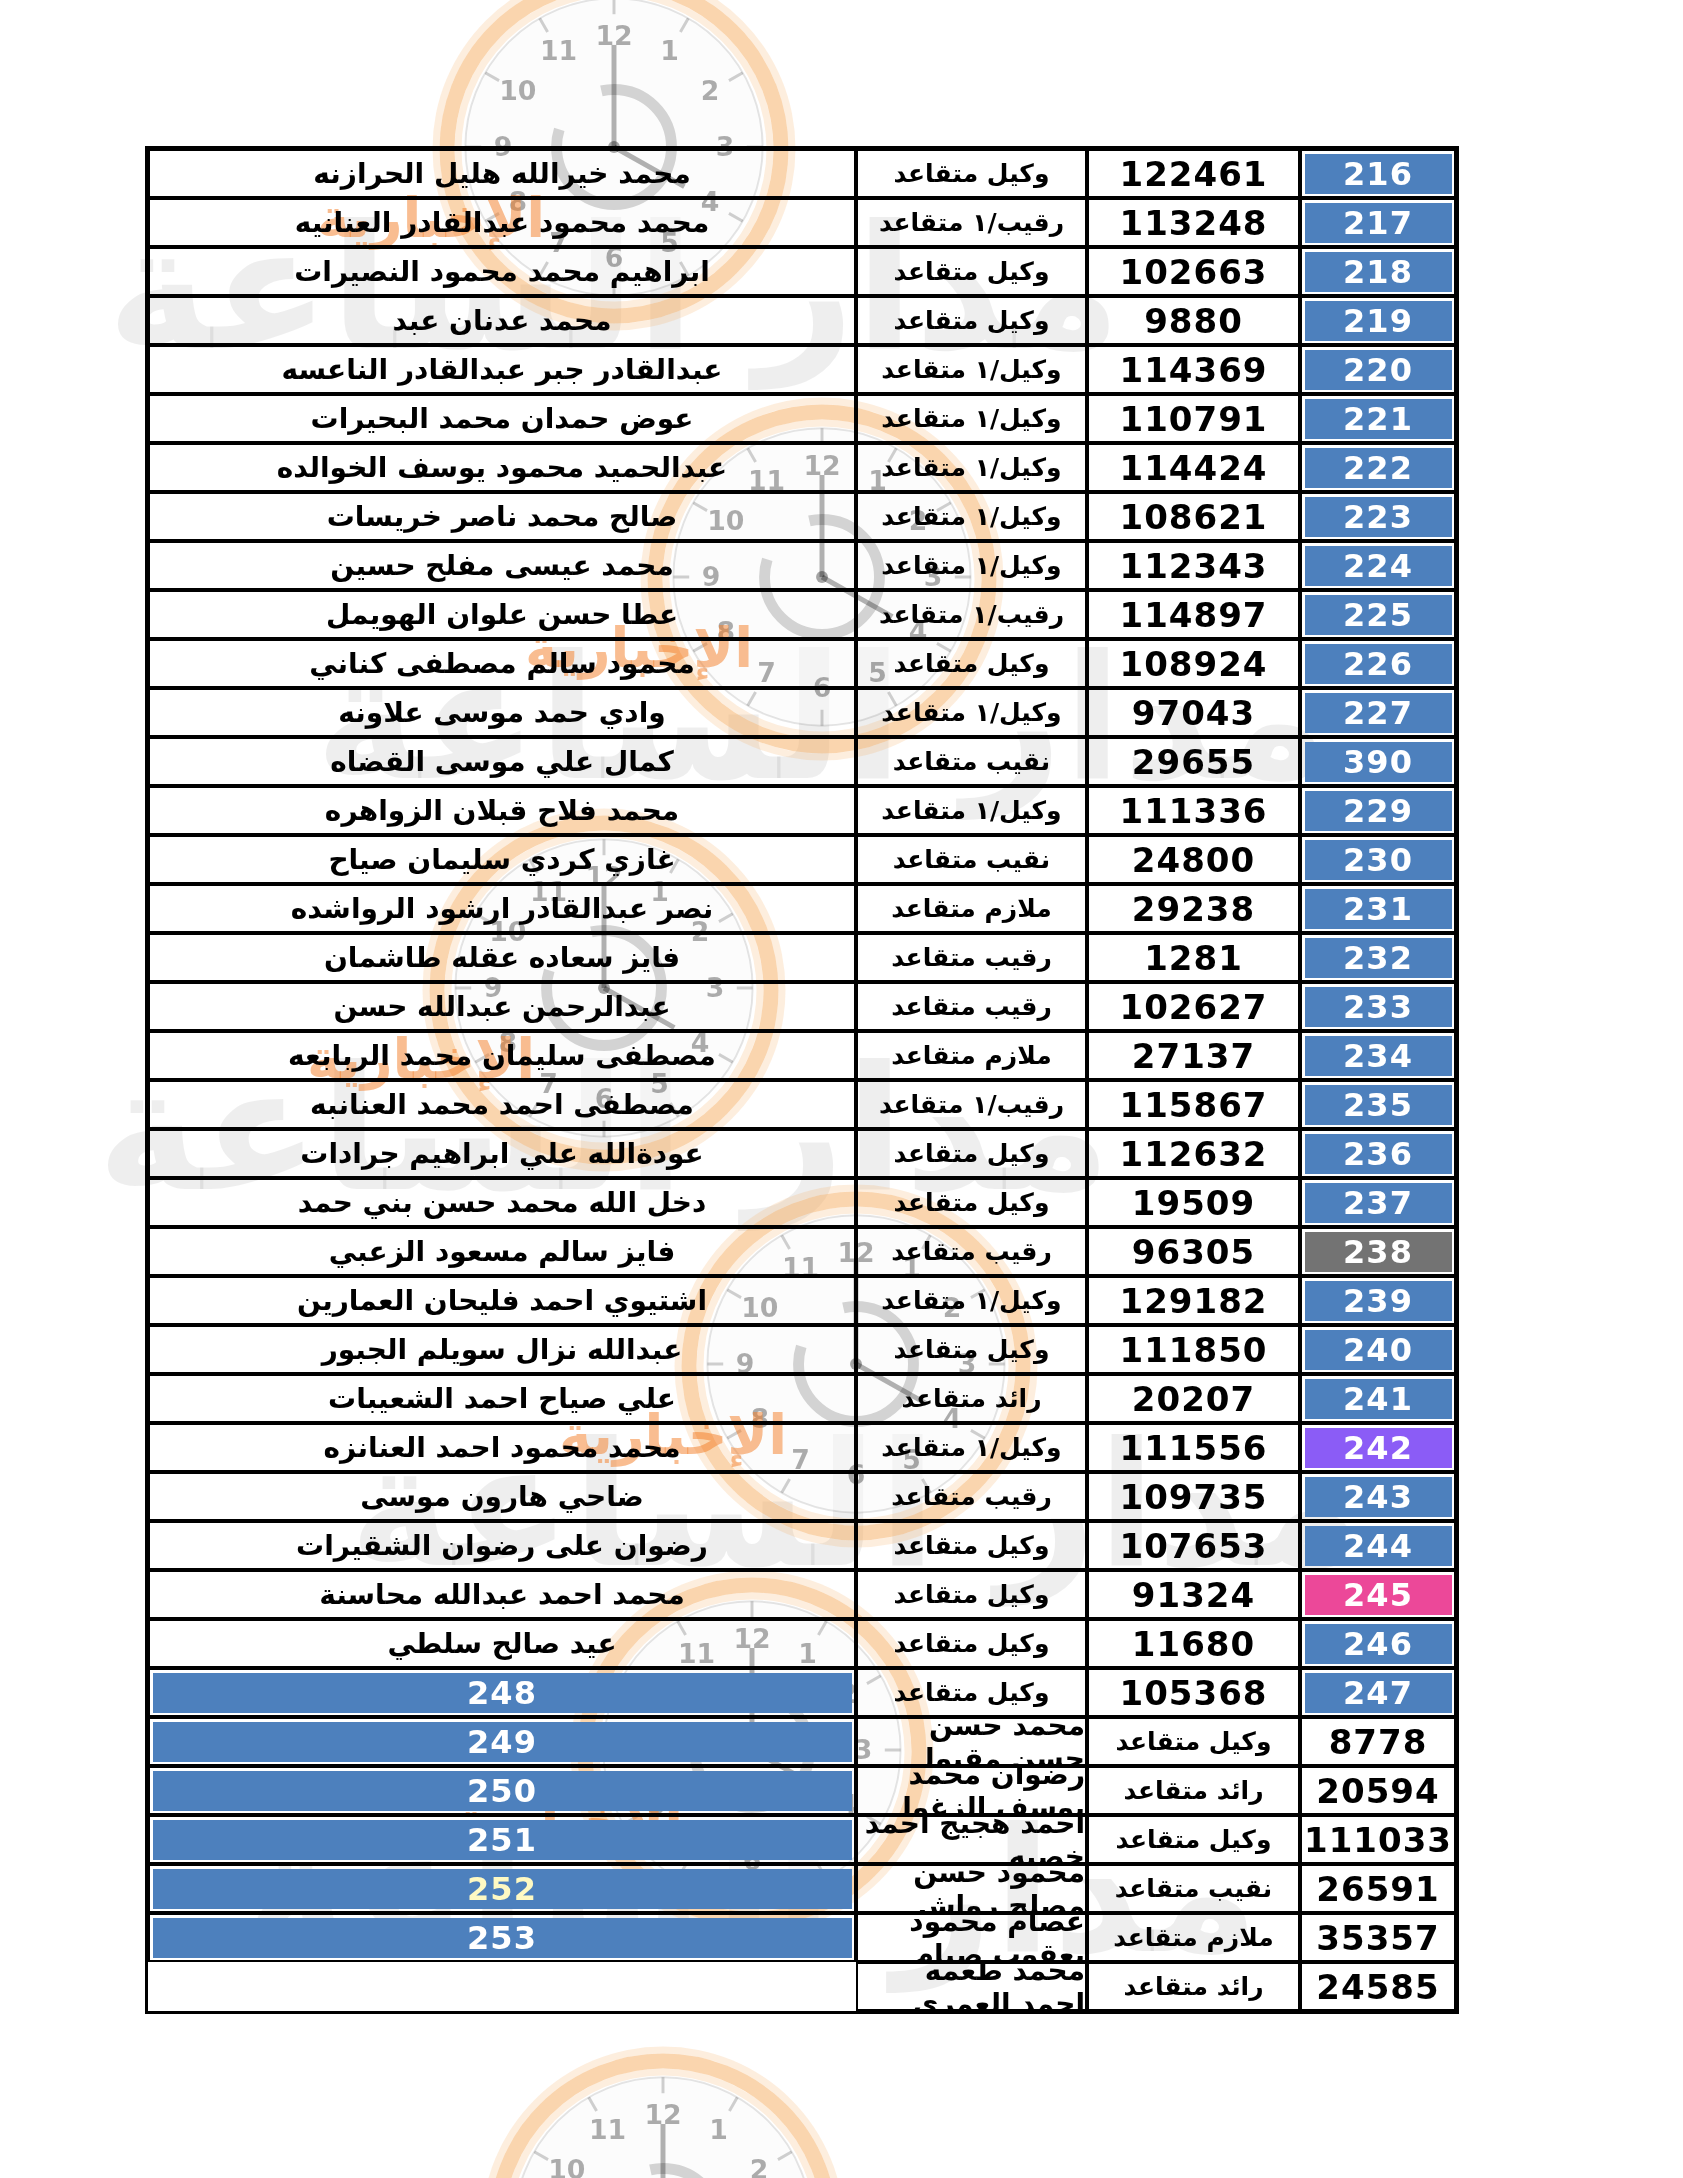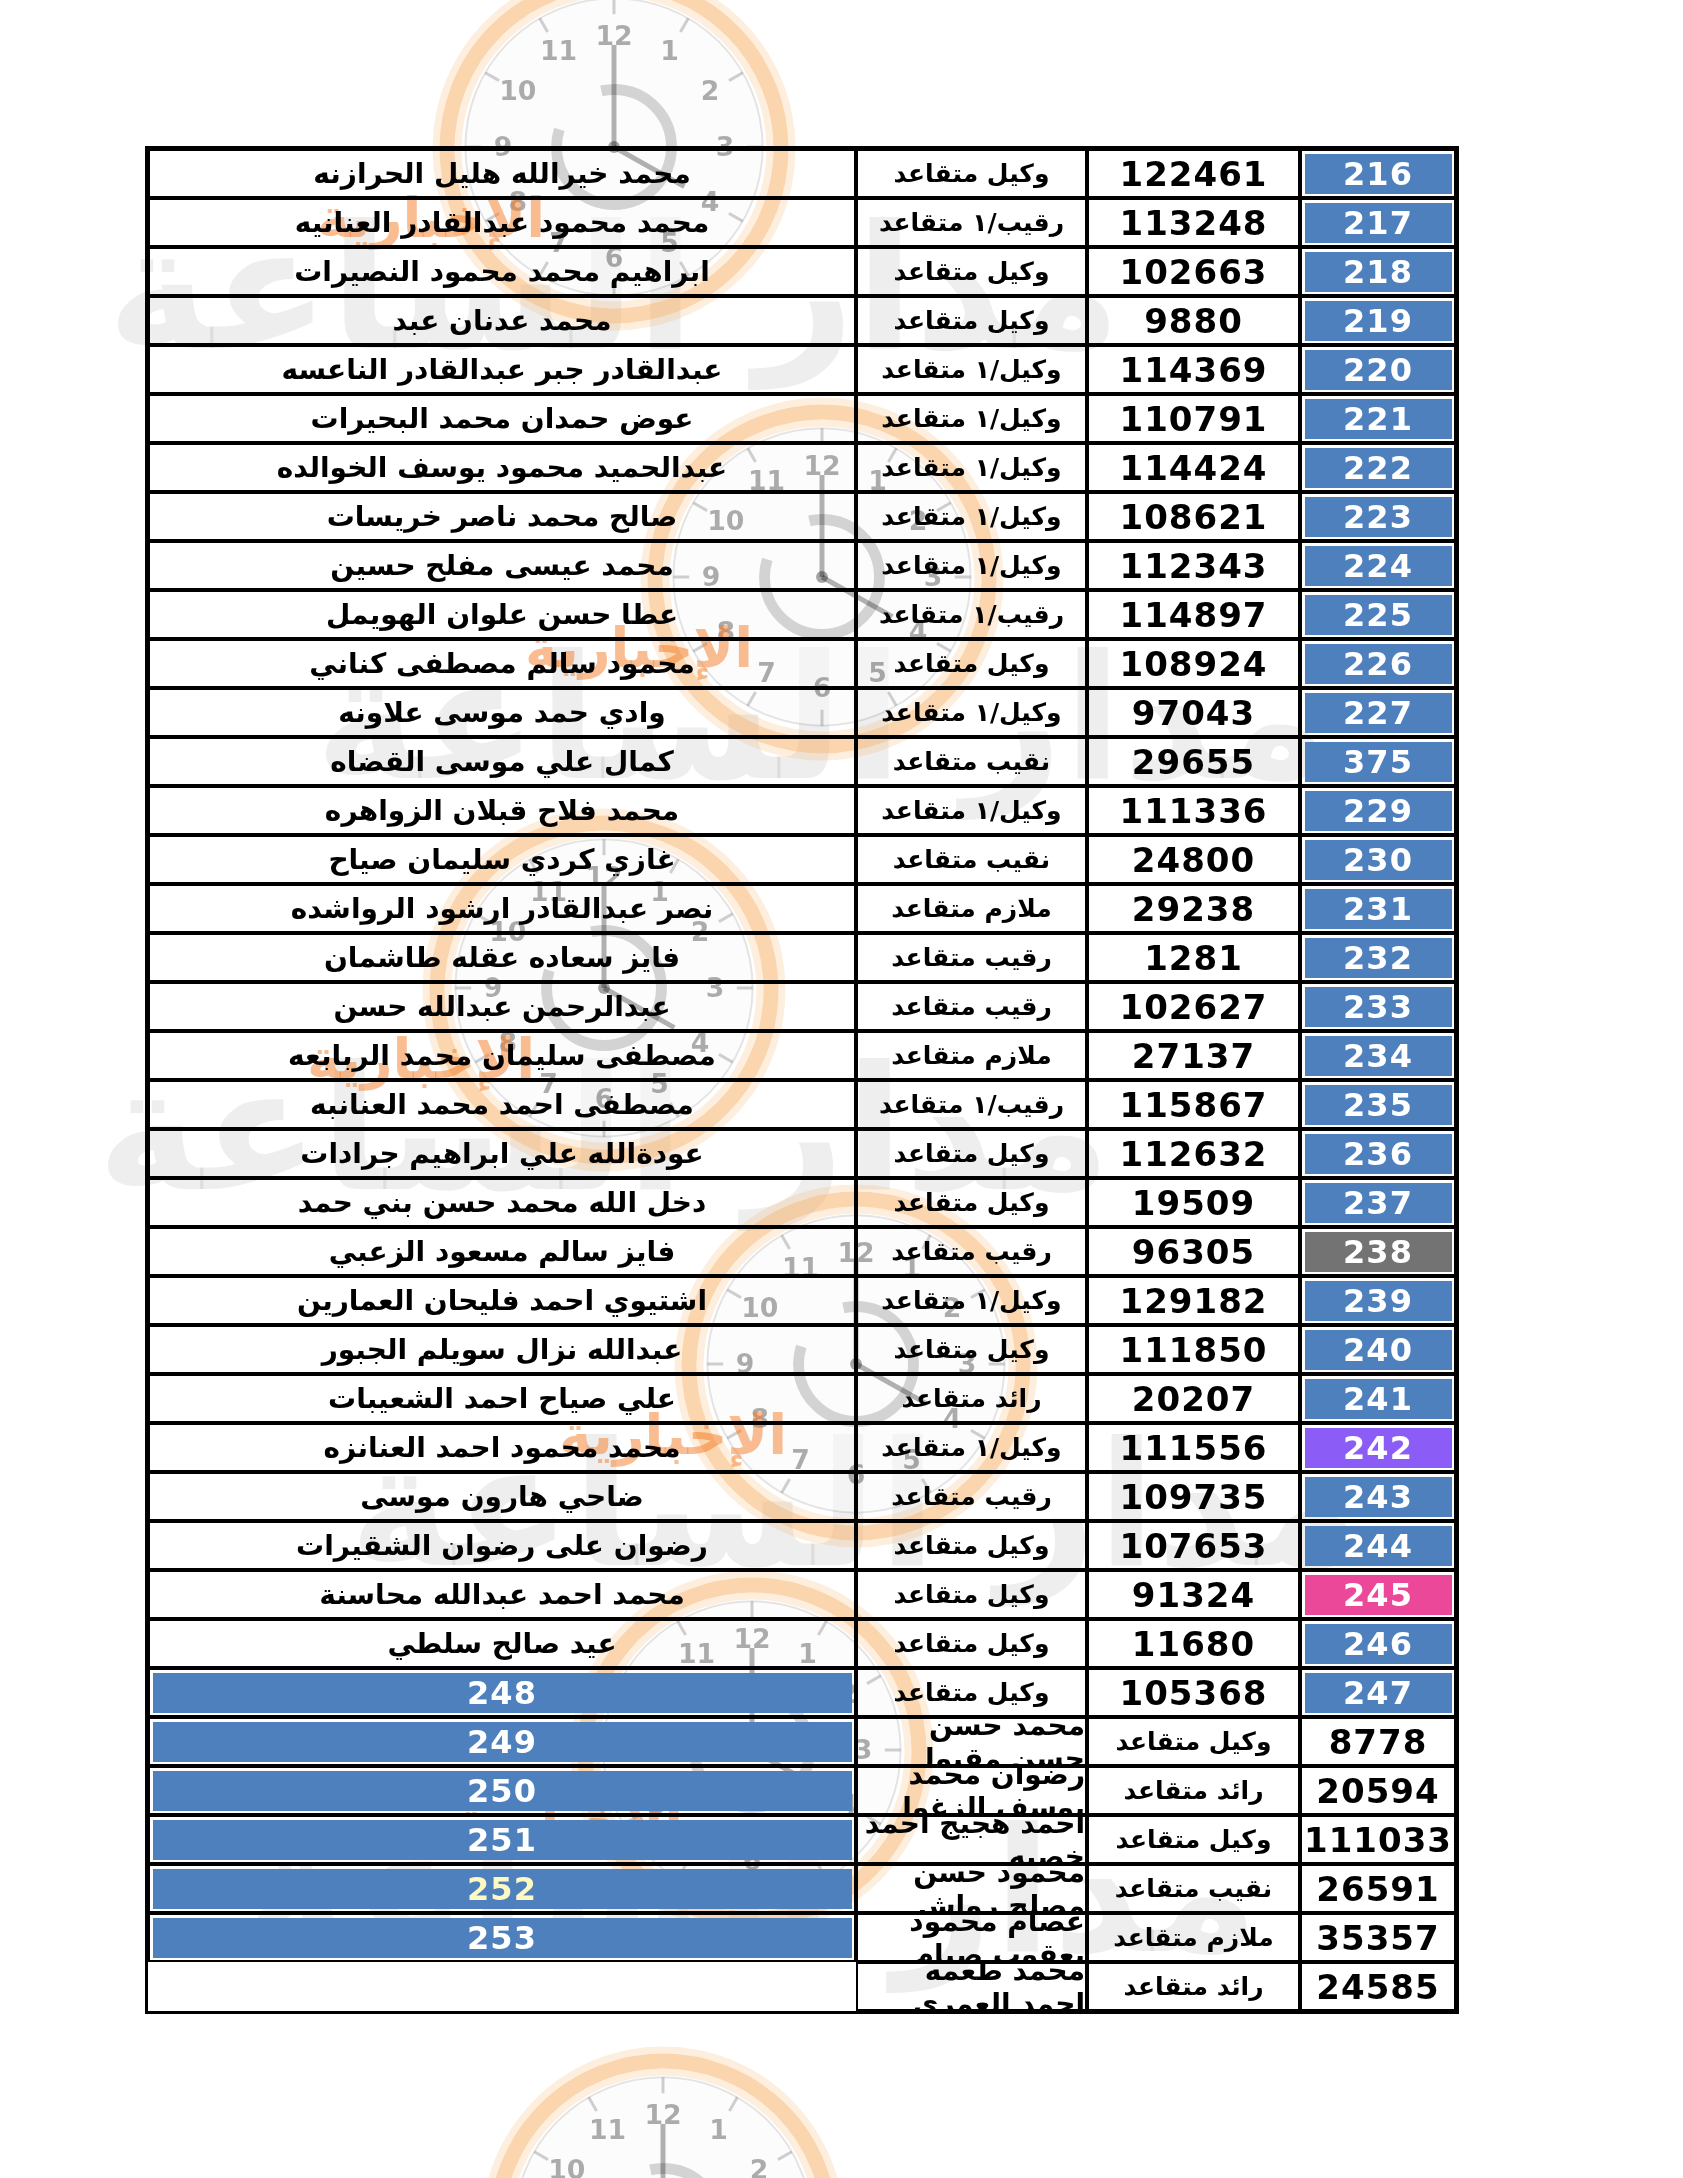--- a/index.html
+++ b/index.html
@@ -341,21 +341,21 @@
       <div class="cell c-num">108924</div>
       <div class="cell c-rank">وكيل متقاعد</div>
       <div class="cell c-name">محمود سالم مصطفى كناني</div>
       <div class="cell c-id">
         <div class="badge" style="background: rgb(77, 128, 189); color: rgb(255, 255, 255);">227</div>
       </div>
       <div class="cell c-num">97043</div>
       <div class="cell c-rank">وكيل/١ متقاعد</div>
       <div class="cell c-name">وادي حمد موسى علاونه</div>
       <div class="cell c-id">
-        <div class="badge" style="background: rgb(77, 128, 189); color: rgb(255, 255, 255);">375</div>
+        <div class="badge" style="background: rgb(77, 128, 189); color: rgb(255, 255, 255);">390</div>
       </div>
       <div class="cell c-num">29655</div>
       <div class="cell c-rank">نقيب متقاعد</div>
       <div class="cell c-name">كمال علي موسى القضاه</div>
       <div class="cell c-id">
         <div class="badge" style="background: rgb(77, 128, 189); color: rgb(255, 255, 255);">229</div>
       </div>
       <div class="cell c-num">111336</div>
       <div class="cell c-rank">وكيل/١ متقاعد</div>
       <div class="cell c-name">محمد فلاح قبلان الزواهره</div>

